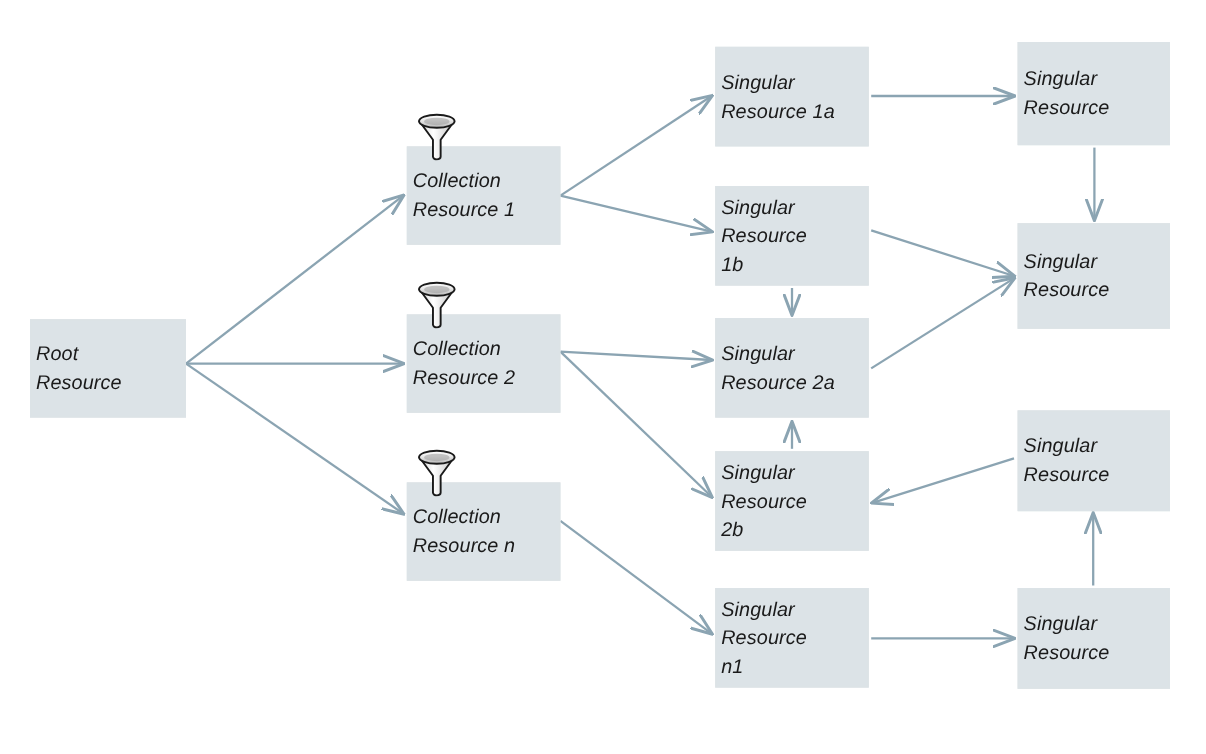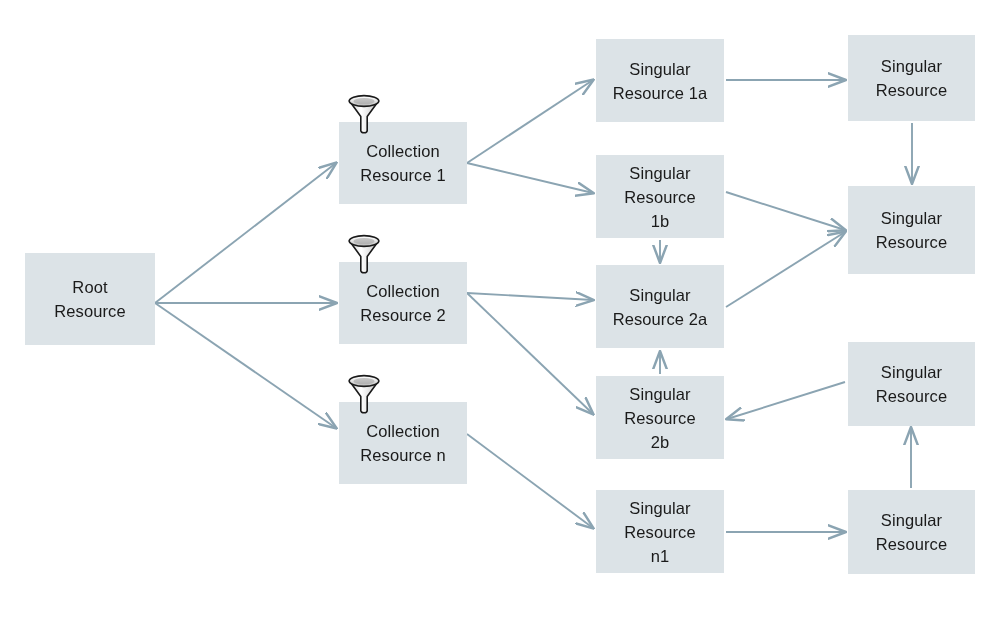--- a/index.html
+++ b/index.html
@@ -26,26 +26,26 @@
     pointer-events: none;
   }
   .node {
     position: absolute;
     box-sizing: border-box;
     background: #dce3e7;
     border: 1px solid #dce3e7;
     display: flex;
     align-items: center;
     justify-content: center;
-    text-align: center;
     color: #1a1a1a;
     font-size: 16.5px;
     line-height: 24px;
     letter-spacing: 0.1px;
     z-index: 2;
+    font-style: italic;
   }
   .node .label {
     display: block;
     width: 100%;
     padding: 0 4px;
     box-sizing: border-box;
     white-space: pre-line;
   }
   .funnel-icon {
     position: absolute;
@@ -80,21 +80,21 @@
         <line x1="726" y1="307" x2="845" y2="232" marker-end="url(#arrowhead)"></line>
         <line x1="660" y1="240" x2="660" y2="262" marker-end="url(#arrowhead)"></line>
         <line x1="660" y1="374" x2="660" y2="352" marker-end="url(#arrowhead)"></line>
         <line x1="845" y1="382" x2="727" y2="419" marker-end="url(#arrowhead)"></line>
         <line x1="911" y1="488" x2="911" y2="428" marker-end="url(#arrowhead)"></line>
         <line x1="726" y1="532" x2="845" y2="532" marker-end="url(#arrowhead)"></line>
       </g>
   </svg>
 
   <div id="node-layer">
-      <div class="node" style="left: 25px; top: 253px; width: 130px; height: 92px;">
+      <div class="node" style="left: 25px; top: 266px; width: 130px; height: 82px;">
         <span class="label">Root
 Resource</span>
       </div>
       <div class="node" style="left: 339px; top: 122px; width: 128px; height: 82px;">
         <span class="label">Collection
 Resource 1</span>
       </div>
       <svg class="funnel-icon" viewBox="0 0 34 40" style="left: 347px; top: 94px;">
         <defs>
           <linearGradient id="fg-collection-1" x1="0" y1="0" x2="0" y2="1">

